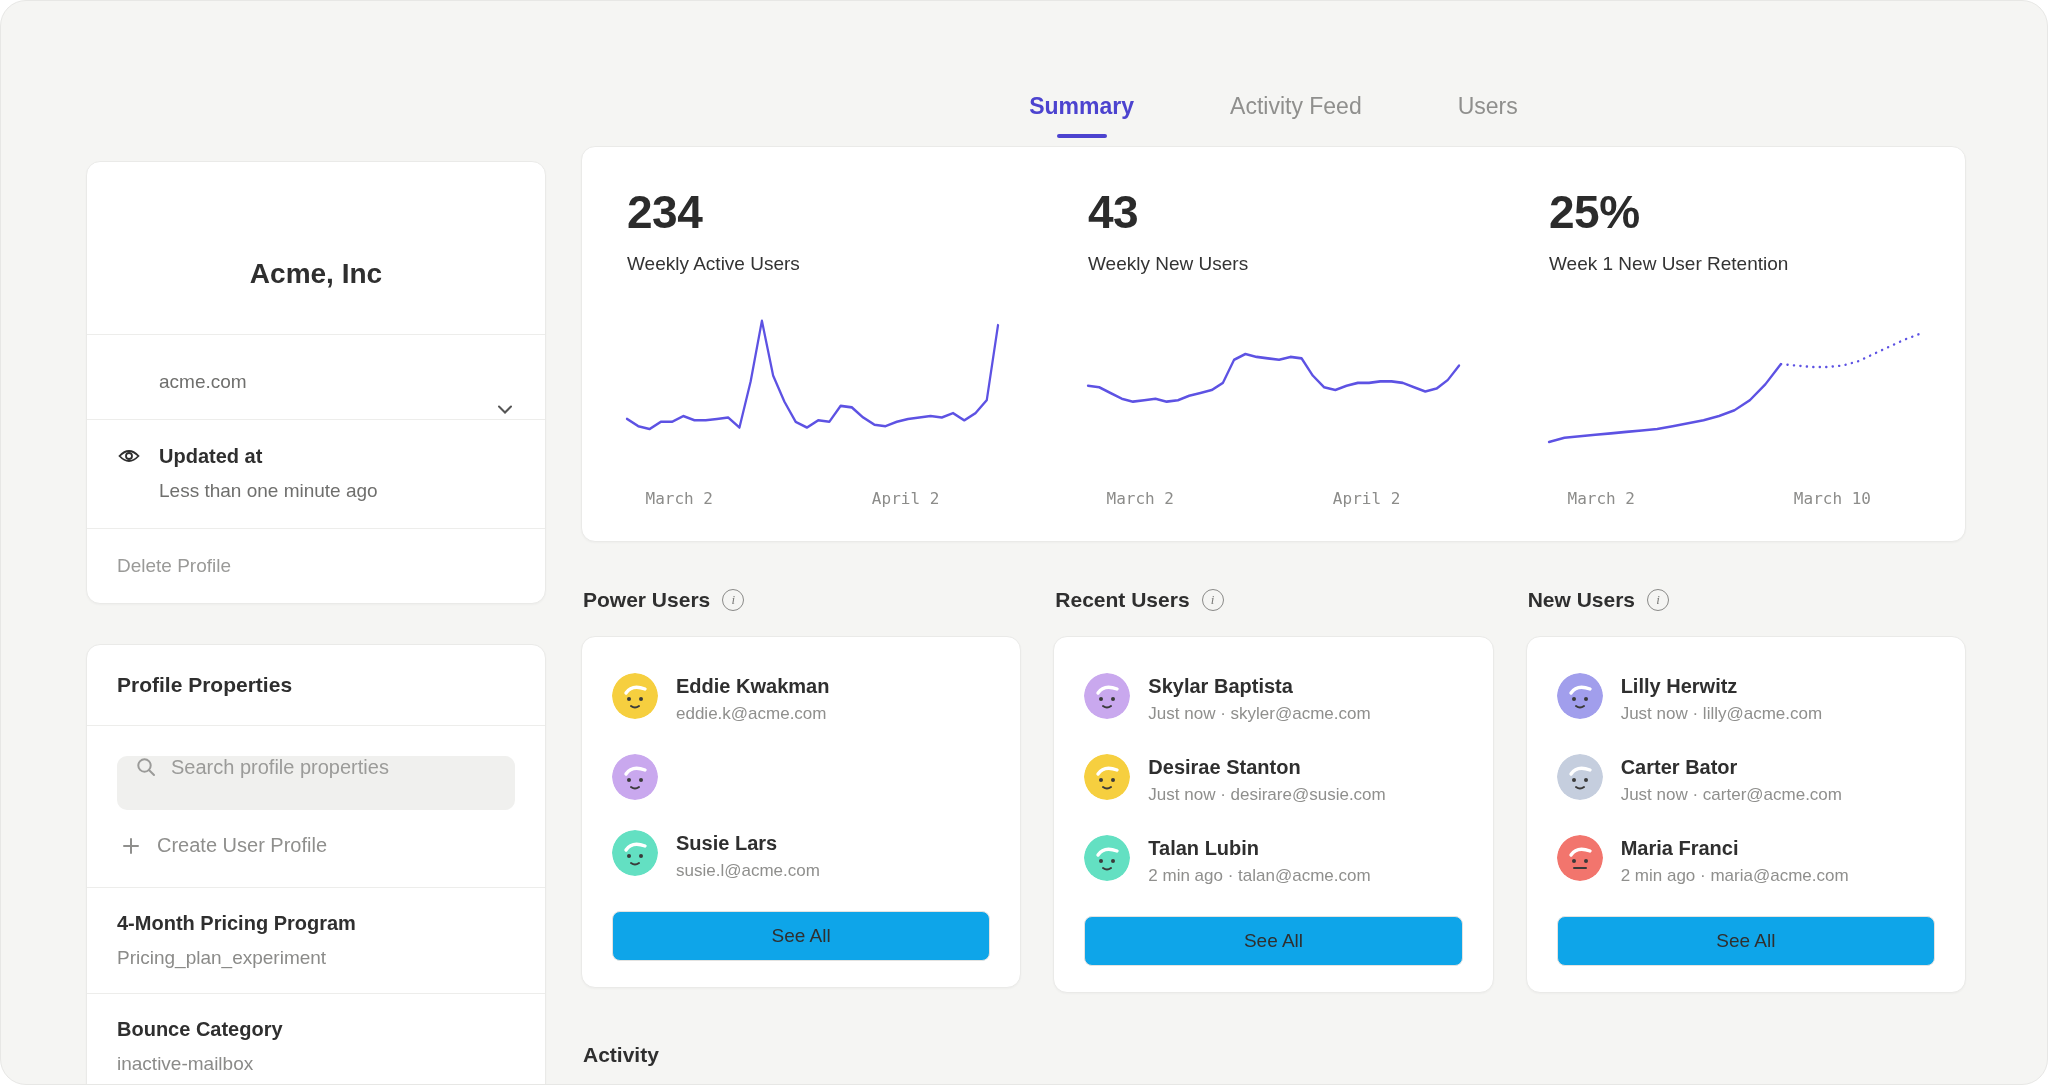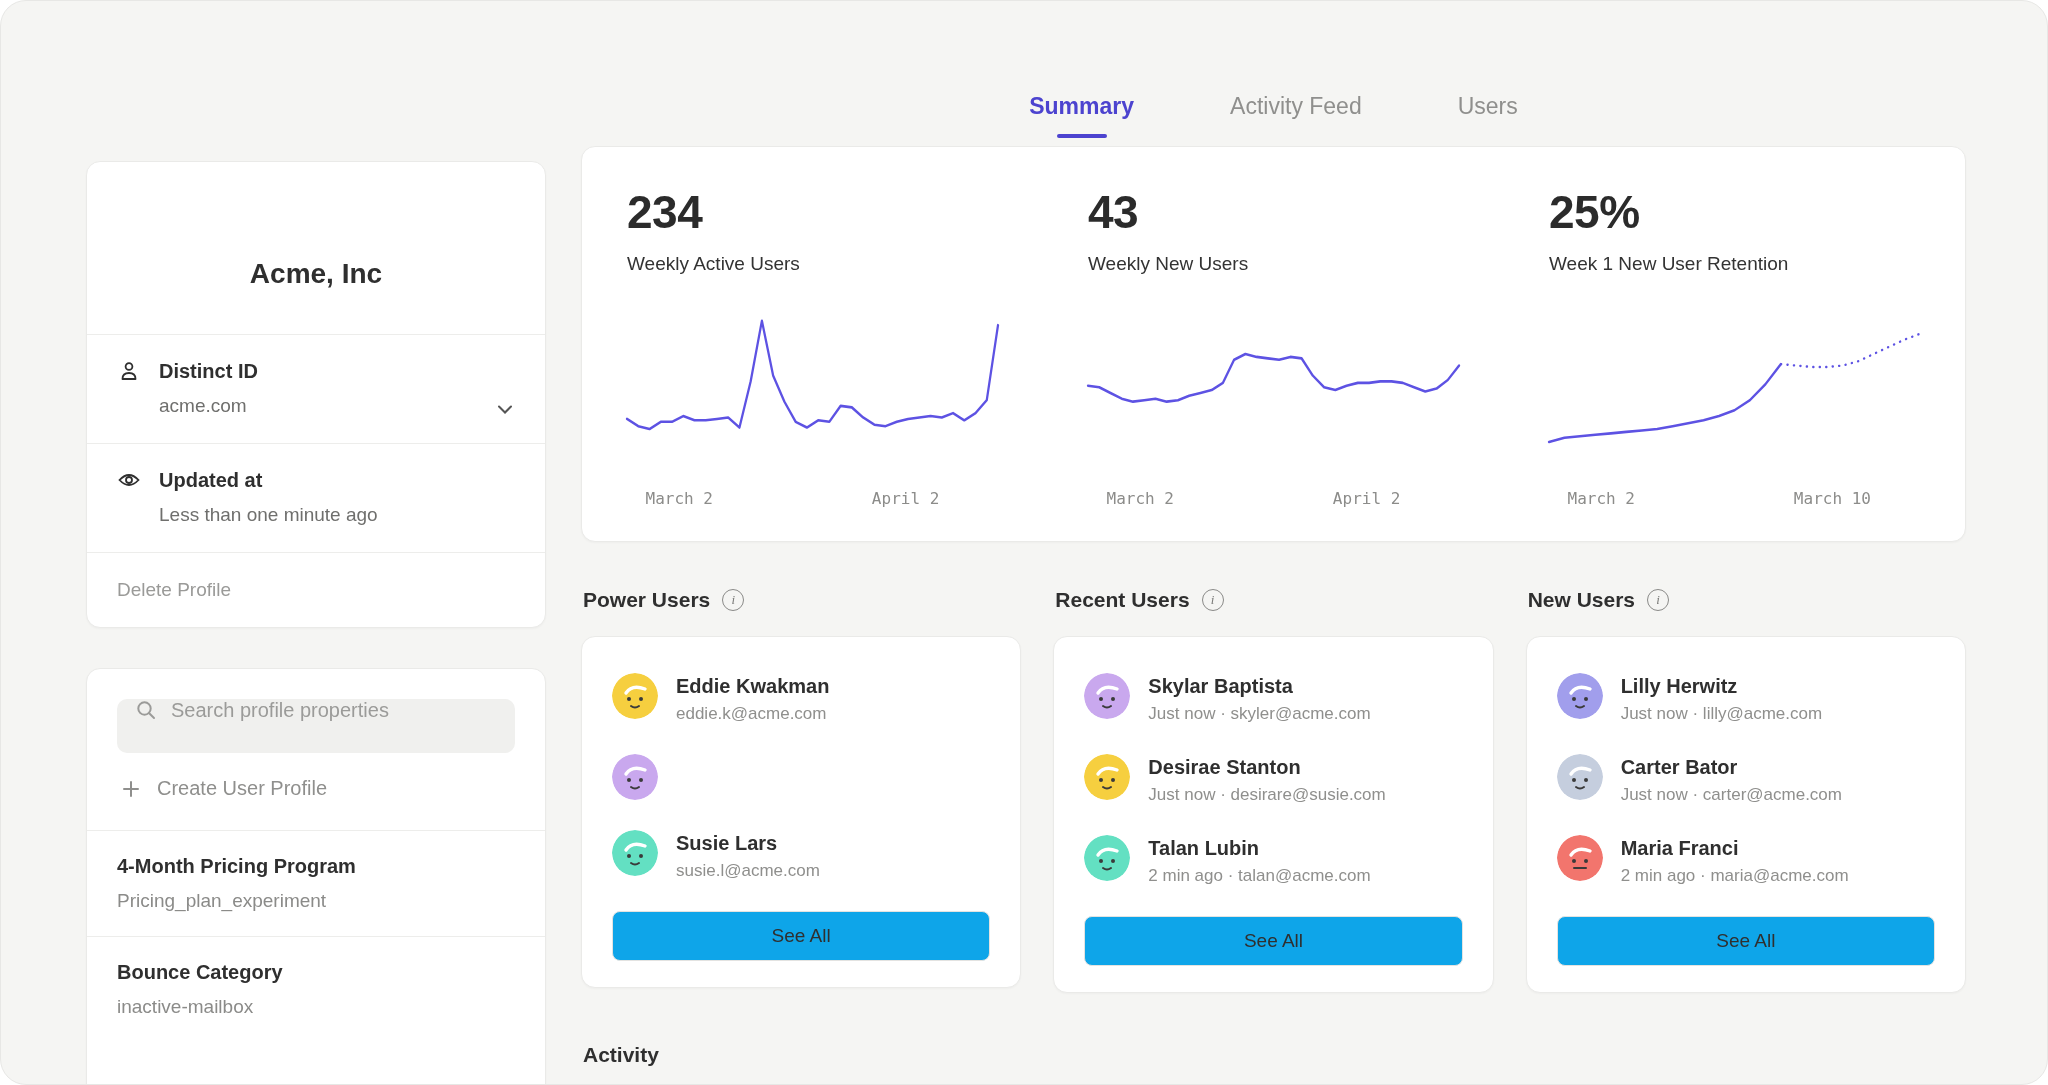--- a/index.html
+++ b/index.html
@@ -90,27 +90,20 @@
 
 <div class="page">
 
   <div class="left-col">
 
 
     <div class="card profile-card">
       <div class="org-name">Acme, Inc</div>
 
       <div class="prop-row">
-        <div class="row-head">
-          <svg class="glyph" width="24" height="24" viewBox="0 0 24 24" fill="none" stroke="#2f2f2f" stroke-width="1.8">
-            <circle cx="12" cy="7.5" r="3.4"></circle>
-            <path d="M5.5 20 q0 -6 6.5 -6 q6.5 0 6.5 6 Z" stroke-linejoin="round"></path>
-          </svg>
-          <span class="row-label">Distinct ID</span>
-        </div>
         <div class="row-value">acme.com</div>
         <svg class="glyph chevron" width="24" height="24" viewBox="0 0 24 24" fill="none" stroke="#555" stroke-width="2" stroke-linecap="round">
           <path d="M6 9.5 l6 6 6 -6"></path>
         </svg>
       </div>
 
       <div class="prop-row">
         <div class="row-head">
           <svg class="glyph" width="24" height="24" viewBox="0 0 24 24" fill="none" stroke="#2f2f2f" stroke-width="1.8">
             <path d="M2.5 12 q9.5 -10 19 0 q-9.5 10 -19 0 Z"></path>
@@ -118,20 +111,21 @@
           </svg>
           <span class="row-label">Updated at</span>
         </div>
         <div class="row-value">Less than one minute ago</div>
       </div>
 
       <div class="delete-row">Delete Profile</div>
     </div>
 
     <div class="card props-card">
+      <div class="props-header">Profile Properties</div>
 
       <div class="search-box">
         <svg class="glyph" width="22" height="22" viewBox="0 0 22 22" fill="none" stroke="#9b9b99" stroke-width="2" stroke-linecap="round">
           <circle cx="9.5" cy="9.5" r="6.2"></circle>
           <path d="M14.2 14.2 L19 19"></path>
         </svg>
         <input type="text" placeholder="Search profile properties" style="">
       </div>
 
       <div class="create-row">

